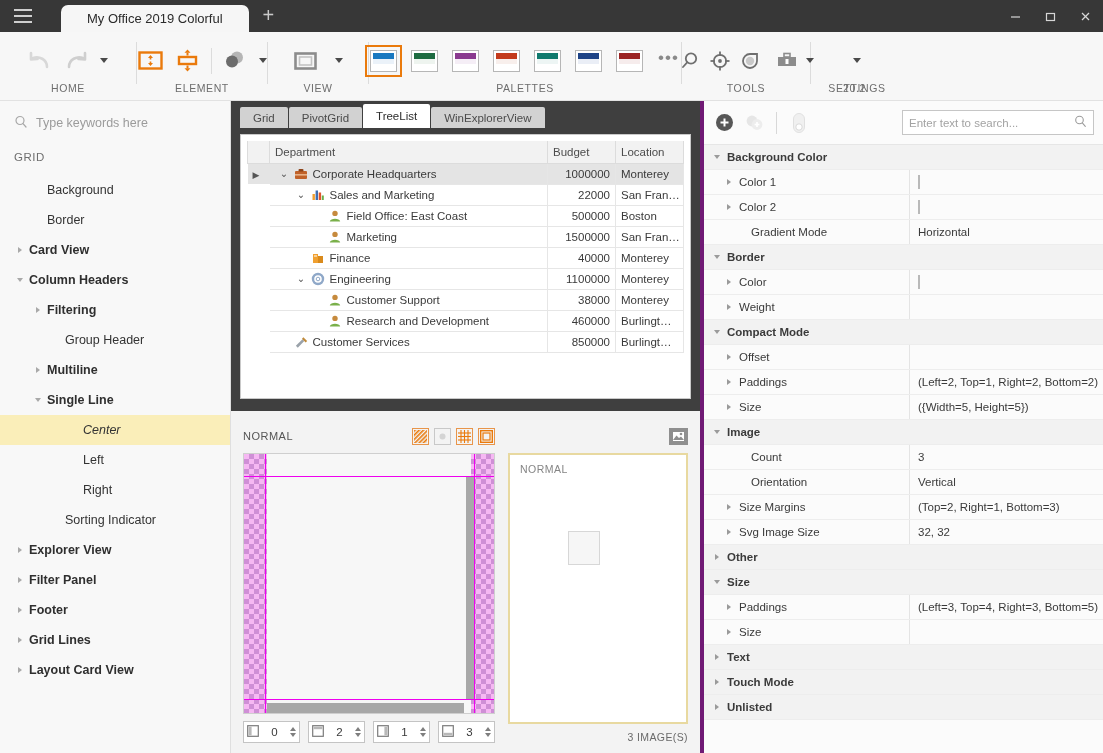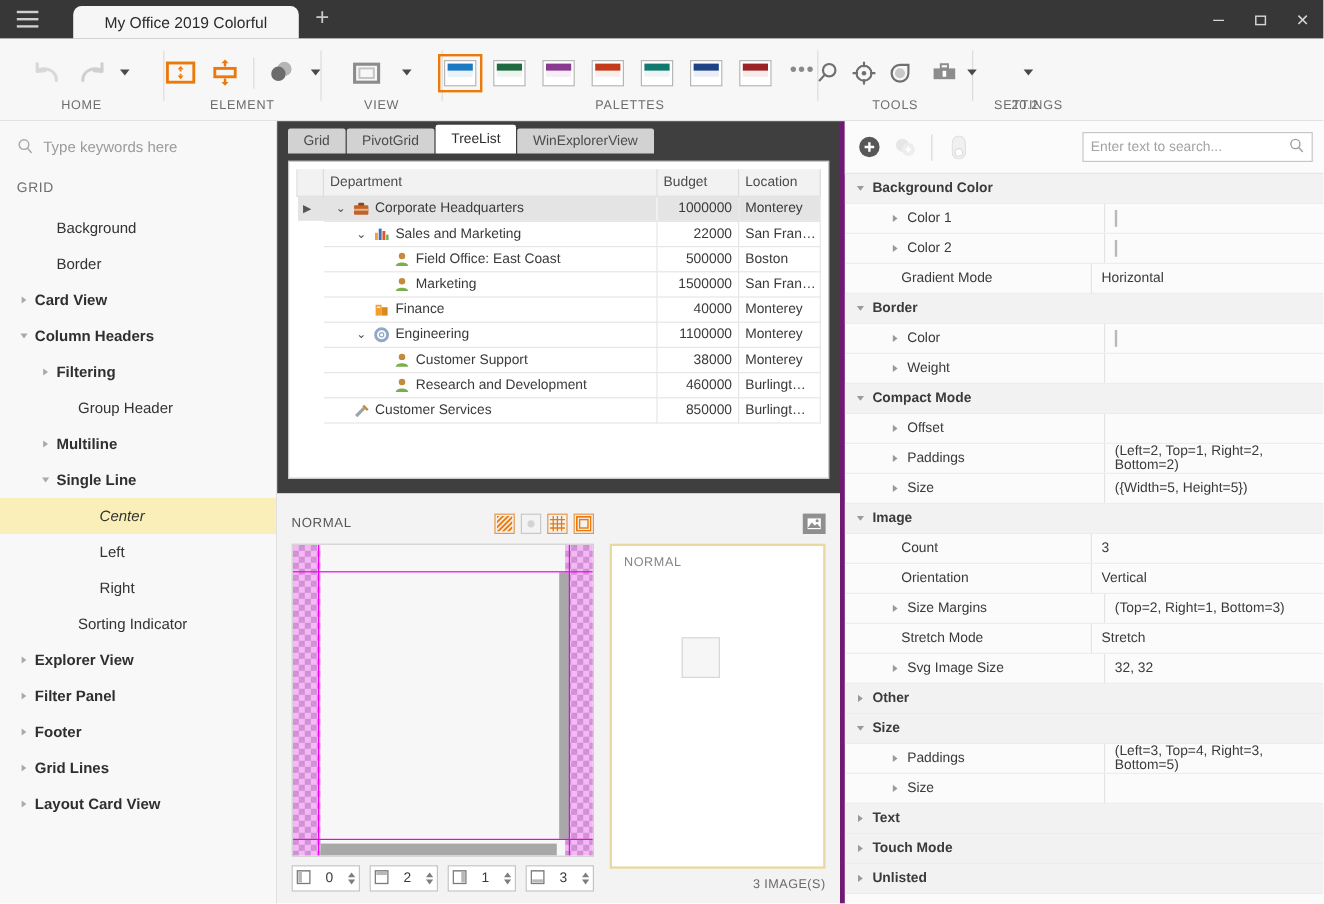--- a/index.html
+++ b/index.html
@@ -142,21 +142,21 @@
   .psearch { margin-left: auto; width: 192px; height: 25px; border: 1px solid #c6c6c6; background: #fff;
     display: flex; align-items: center; padding: 0 6px; }
   .psearch .ph { flex:1; color: #a3a3a3; font-size: 11.5px; }
   .prows { flex: 1; overflow: hidden; }
   .prow { display: flex; height: 25px; align-items: center; border-bottom: 1px solid #ededed; font-size: 11.5px; }
   .prow.cat { background: #f2f2f2; }
   .prow .name { width: 206px; display: flex; align-items: center; height: 100%; padding-left: 8px; gap: 6px;
     border-right: 1px solid #e4e4e4; }
   .prow.cat .name { border-right: none; font-weight: bold; color: #3b3b3b; width: auto; flex: 1; }
   .prow .val { flex: 1; padding-left: 8px; color: #3a3a3a; }
-  .prow .name.l1 { padding-left: 26px; margin-left: 11px; }
+  .prow .name.l1 { padding-left: 20px; }
   .prow .name.l2 { padding-left: 32px; }
   .tw { width: 9px; height: 9px; display: flex; align-items: center; justify-content: center; flex: 0 0 9px; }
   .tw.r::after { content:""; border-top:3.2px solid transparent; border-bottom:3.2px solid transparent;
     border-left:4.2px solid #9a9a9a; display:block; }
   .tw.d::after { content:""; border-left:3.2px solid transparent; border-right:3.2px solid transparent;
     border-top:4.2px solid #9a9a9a; display:block; }
   .colorbox { width: 26px; height: 11px; border: 1px solid #b9b9b9; background: #fff; }
 </style>
 </head>
 <body>
@@ -885,27 +885,20 @@
             <div class="val"><span>Vertical</span></div>
           </div>
           <div class="prow">
             <div class="name l1">
               <span class="tw r"></span>
               <span>Size Margins</span>
             </div>
             <div class="val"><span>(Top=2, Right=1, Bottom=3)</span></div>
           </div>
           <div class="prow">
-            <div class="name l2">
-              <span class="tw"></span>
-              <span>Stretch Mode</span>
-            </div>
-            <div class="val"><span>Stretch</span></div>
-          </div>
-          <div class="prow">
             <div class="name l1">
               <span class="tw r"></span>
               <span>Svg Image Size</span>
             </div>
             <div class="val"><span>32, 32</span></div>
           </div>
           <div class="prow cat">
             <div class="name">
               <span class="tw r"></span>
               <span>Other</span>

